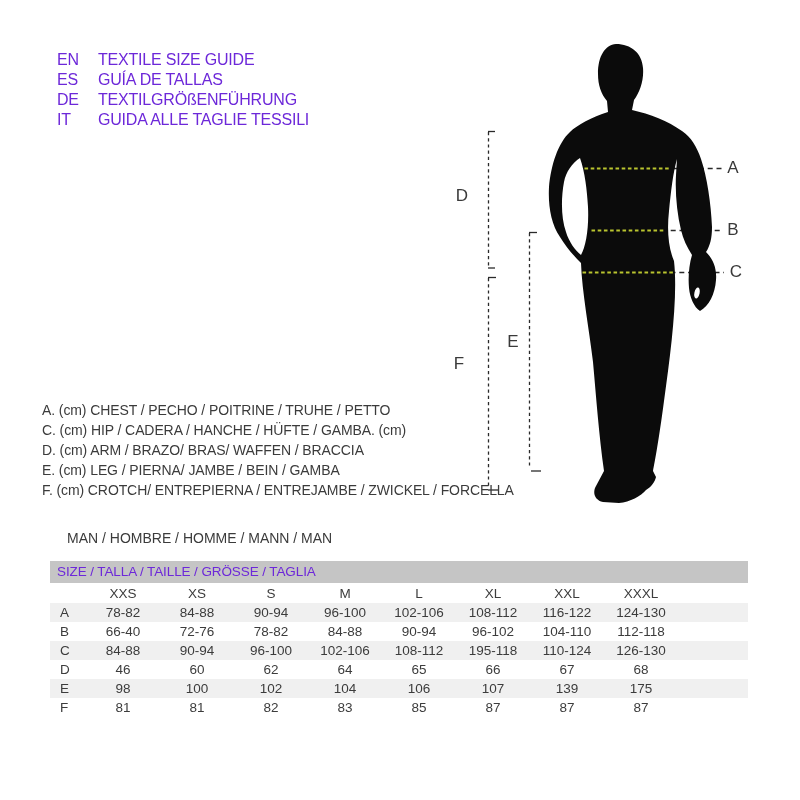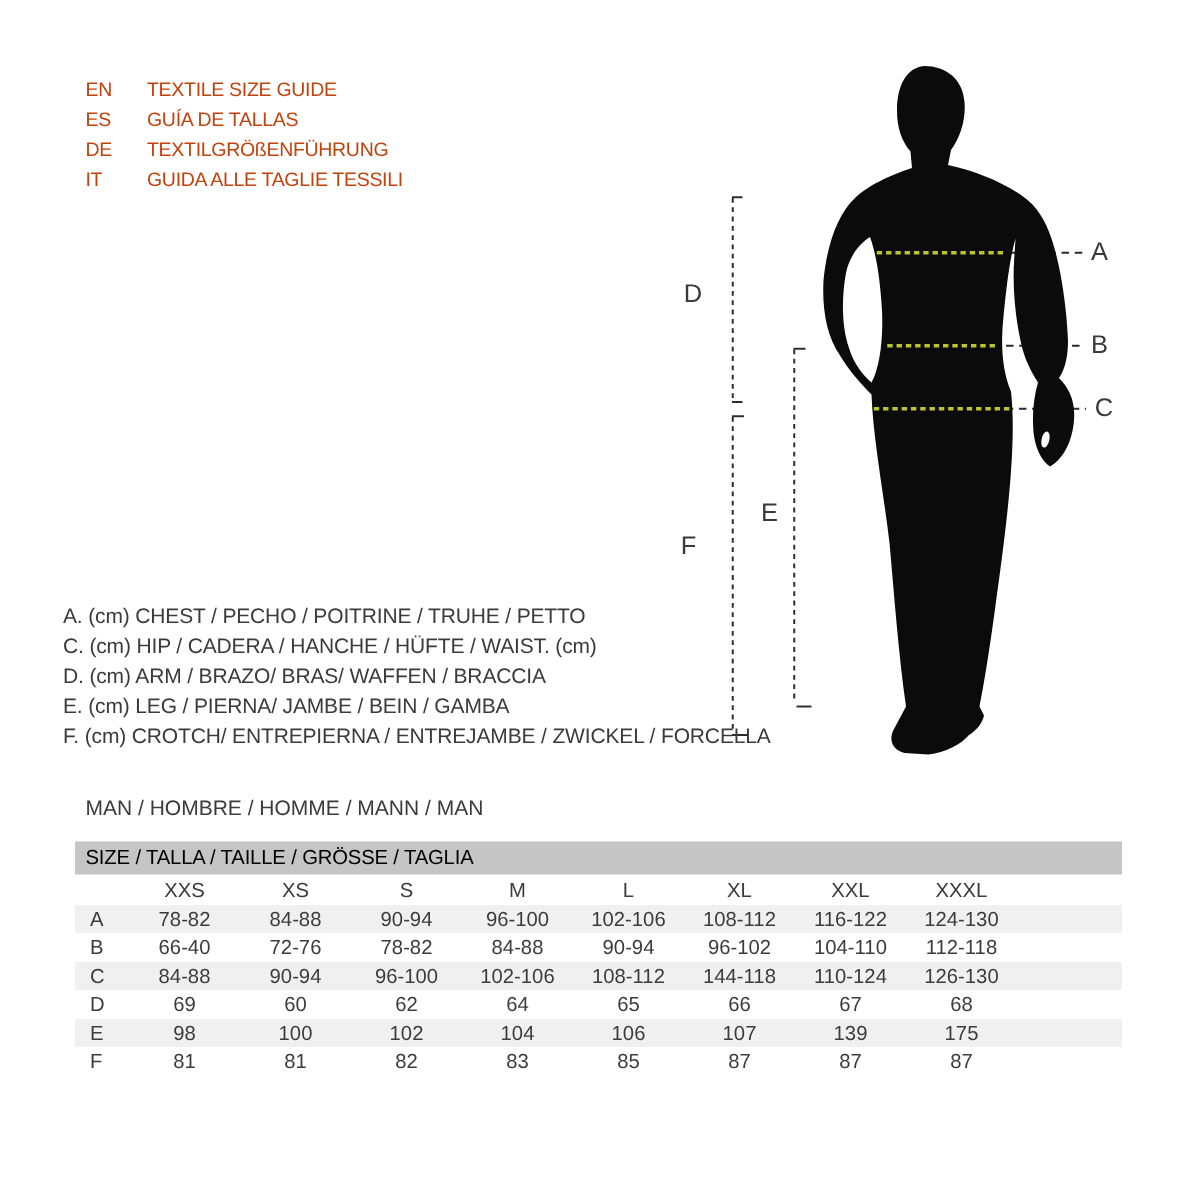--- a/index.html
+++ b/index.html
@@ -3,45 +3,45 @@
 <meta charset="utf-8">
 <style>
   html,body { margin:0; padding:0; background:#fff; }
   .canvas {
     position:relative; width:800px; height:800px; background:#ffffff;
     font-family:"Liberation Sans", sans-serif; color:#3c3c3c; overflow:hidden;
   }
 
   
   .title-block { position:absolute; left:57px; top:50px; }
-  .trow { height:20px; line-height:20px; font-size:13px; letter-spacing:-0.2px; white-space:nowrap; color:#c2410c; }
+  .trow { height:20px; line-height:20px; font-size:16px; letter-spacing:-0.2px; white-space:nowrap; color:#6d28d9; }
   .tcode { display:inline-block; width:41px; }
 
   
   .figure-svg { position:absolute; left:440px; top:28px; }
   .mlabel {
     position:absolute; font-size:17px; color:#3a3a3a;
     transform:translate(-50%,-50%); white-space:nowrap;
   }
   .mlabel-A { left:733px; top:168px; }
   .mlabel-B { left:733px; top:230px; }
   .mlabel-C { left:736px; top:272px; }
   .mlabel-D { left:462px; top:196px; }
   .mlabel-E { left:513px; top:342px; }
   .mlabel-F { left:459px; top:364px; }
 
   
   .desc-block { position:absolute; left:42px; top:400px; }
   .dline { height:20px; line-height:20px; font-size:14px; letter-spacing:-0.1px; white-space:nowrap; color:#3b3b3b; }
-  .gender-line { position:absolute; left:57px; top:528px; height:20px; line-height:20px; font-size:14px; color:#3b3b3b; white-space:nowrap;text-align:right; }
+  .gender-line { position:absolute; left:67px; top:528px; height:20px; line-height:20px; font-size:14px; color:#3b3b3b; white-space:nowrap;text-align:right; }
 
   
   .table-wrap { position:absolute; left:50px; top:561px; width:698px; }
   .table-header-bar {
-    height:22px; line-height:22px; background:#c5c5c5; color:#000000;
+    height:22px; line-height:22px; background:#c5c5c5; color:#6d28d9;
     font-size:13.5px; padding-left:7px; letter-spacing:-0.1px; white-space:nowrap;
   }
   table.size-table { border-collapse:collapse; width:698px; table-layout:fixed; }
   .size-table td {
     height:19px; padding:0; text-align:center; font-size:13.5px; color:#3c3c3c;
     white-space:nowrap; overflow:hidden;
   }
   .size-table tr.sizes-row td { height:20px; }
   .size-table td.rowlabel { text-align:left; padding-left:10px; }
   .size-table tr.alt { background:#f0f0f0; }
@@ -132,21 +132,21 @@
 
   <span class="mlabel mlabel-A">A</span>
   <span class="mlabel mlabel-B">B</span>
   <span class="mlabel mlabel-C">C</span>
   <span class="mlabel mlabel-D">D</span>
   <span class="mlabel mlabel-E">E</span>
   <span class="mlabel mlabel-F">F</span>
 
   <section class="desc-block" id="descBlock">
       <div class="dline">A. (cm) CHEST / PECHO / POITRINE / TRUHE / PETTO</div>
-      <div class="dline">C. (cm) HIP / CADERA / HANCHE / HÜFTE / WAIST. (cm)</div>
+      <div class="dline">C. (cm) HIP / CADERA / HANCHE / HÜFTE / GAMBA. (cm)</div>
       <div class="dline">D. (cm) ARM / BRAZO/ BRAS/ WAFFEN / BRACCIA</div>
       <div class="dline">E. (cm) LEG / PIERNA/ JAMBE / BEIN / GAMBA</div>
       <div class="dline">F. (cm) CROTCH/ ENTREPIERNA / ENTREJAMBE / ZWICKEL / FORCELLA</div>
     </section>
   <div class="gender-line">MAN / HOMBRE / HOMME / MANN / MAN</div>
 
   <div class="table-wrap">
     <div class="table-header-bar">SIZE / TALLA / TAILLE / GRÖSSE / TAGLIA</div>
     <table class="size-table">
       <colgroup>
@@ -198,28 +198,28 @@
             <td>112-118</td>
             <td></td>
           </tr>
           <tr class="alt">
             <td class="rowlabel">C</td>
             <td>84-88</td>
             <td>90-94</td>
             <td>96-100</td>
             <td>102-106</td>
             <td>108-112</td>
-            <td>144-118</td>
+            <td>195-118</td>
             <td>110-124</td>
             <td>126-130</td>
             <td></td>
           </tr>
           <tr>
             <td class="rowlabel">D</td>
-            <td>69</td>
+            <td>46</td>
             <td>60</td>
             <td>62</td>
             <td>64</td>
             <td>65</td>
             <td>66</td>
             <td>67</td>
             <td>68</td>
             <td></td>
           </tr>
           <tr class="alt">

